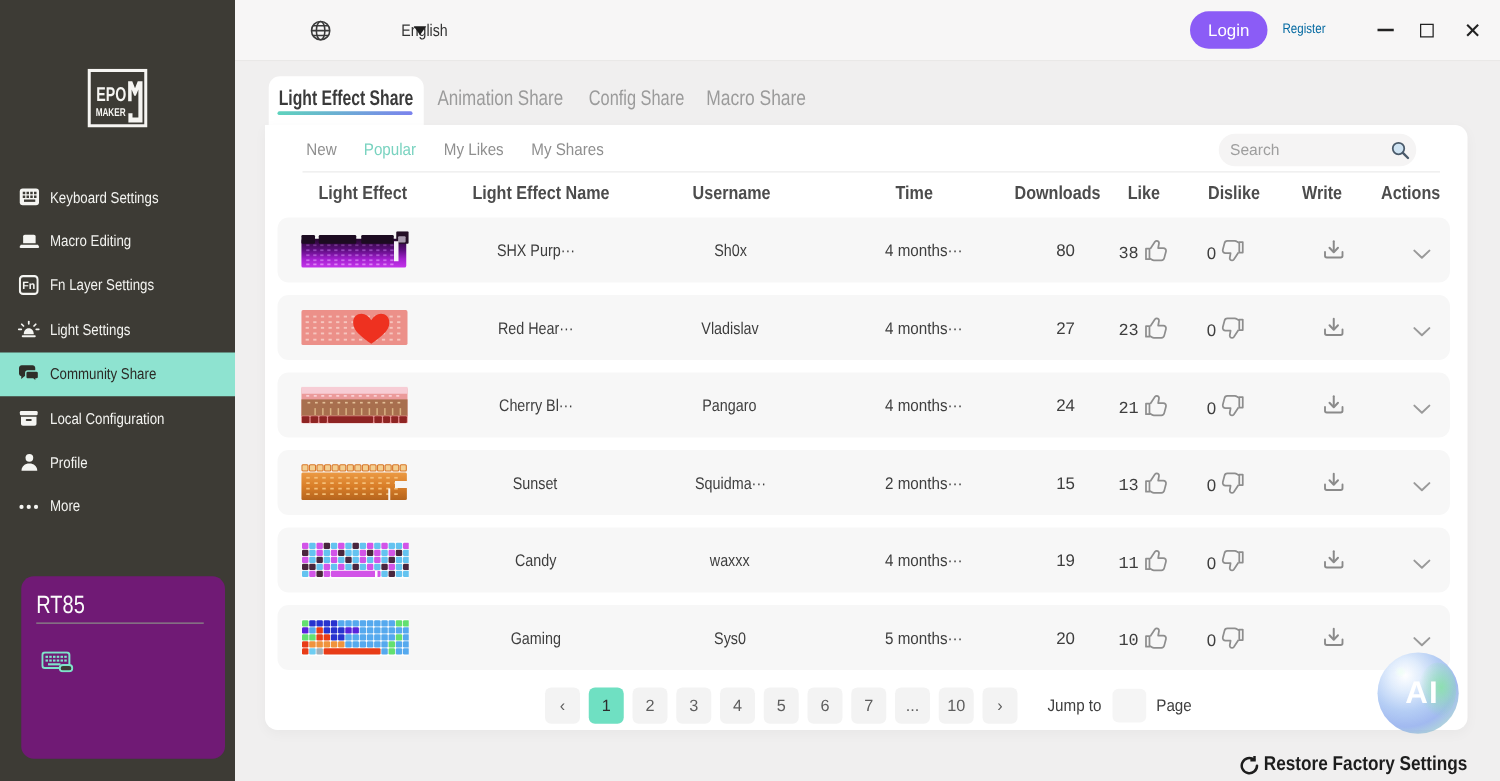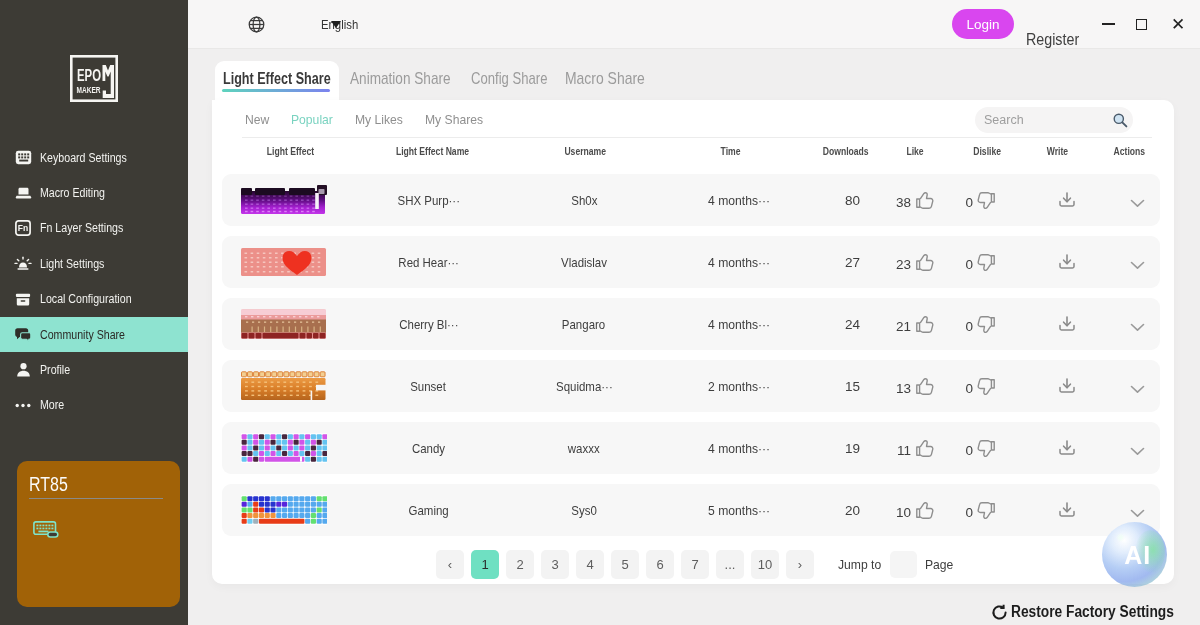--- a/index.html
+++ b/index.html
@@ -7,68 +7,68 @@
 .cx { display:inline-block; transform:scaleX(0.85); transform-origin:left center; white-space:nowrap; }
 .cxc { display:inline-block; transform:scaleX(0.85); transform-origin:center center; white-space:nowrap; }
 
 .sidebar { position:absolute; left:0; top:0; width:188px; height:625px; background:#3d3b35; }
 .logo { position:absolute; left:70px; top:55px; }
 .menu { position:absolute; left:0; top:140px; width:188px; }
 .mitem { height:35.4px; display:flex; align-items:center; padding-left:14px; color:#f3f3f0; font-size:12.5px; }
 .mitem .mic { width:18px; display:flex; justify-content:center; }
 .mitem .mlabel { margin-left:8px; }
 .mitem.active { background:#8ee3d0; color:#2b2a26; font-weight:400; }
-.rtpanel { position:absolute; left:17px; top:461px; width:163px; height:146px; background:#a16207; border-radius:10px; }
+.rtpanel { position:absolute; left:17px; top:461px; width:163px; height:146px; background:#701a75; border-radius:10px; }
 .rtpanel .rtname { position:absolute; left:12px; top:12px; color:#fbfbfb; font-size:20px; }
 .rtpanel .rtline { position:absolute; left:12px; top:36.5px; width:134px; height:1px; background:#8a8a88; }
 .rtpanel .rtkb { position:absolute; left:16px; top:60px; }
 
 .topbar { position:absolute; left:188px; top:0; width:1012px; height:48.5px; background:#f7f6f6; border-bottom:1px solid #e9e8e7; }
 .globe { position:absolute; left:60px; top:16px; }
 .lang { position:absolute; left:89px; top:17px; font-size:13.5px; color:#333;padding-left:44px; }
 .caret { position:absolute; left:143px; top:21px; width:0; height:0; border-left:5.5px solid transparent; border-right:5.5px solid transparent; border-top:7px solid #1e1e1e; }
-.login { position:absolute; left:764px; top:9px; width:62px; height:30px; background:#d946ef; border-radius:15px; color:#fff; font-size:13.5px; display:flex; align-items:center; justify-content:center; }
-.register { position:absolute; left:838px; top:30px; font-size:17px; color:#404040; }
+.login { position:absolute; left:764px; top:9px; width:62px; height:30px; background:#8b5cf6; border-radius:15px; color:#fff; font-size:13.5px; display:flex; align-items:center; justify-content:center; }
+.register { position:absolute; left:838px; top:17px; font-size:11px; color:#0369a1; }
 .wmin { position:absolute; left:914px; top:23px; width:13px; height:1.8px; background:#222; }
 .wmax { position:absolute; left:948px; top:19px; width:10.5px; height:10.5px; border:1.8px solid #222; }
 .wclose { position:absolute; left:983px; top:16px; font-size:17px; color:#222; line-height:17px; font-weight:400; }
 
 .tabstrip { position:absolute; left:188px; top:48px; width:1012px; height:52px; }
 .tabactivebg { position:absolute; left:27px; top:13px; width:124px; height:39px; background:#fff; border-radius:9px 9px 0 0; }
 .tab { position:absolute; top:21px; font-size:17px; color:#9b9b9b; }
 .tab.t1 { left:35px; color:#3a3a3a; font-weight:700; }
 .tabunder { position:absolute; left:34px; top:41px; width:108px; height:3.2px; border-radius:2px; background:linear-gradient(90deg,#5ed3bd,#7b82ee); }
 
 .card { position:absolute; left:212px; top:100px; width:962px; height:484px; background:#fff; border-radius:0 10px 10px 10px; box-shadow:0 3px 10px rgba(0,0,0,0.035); }
 .subtabs { position:absolute; left:0; top:0; width:100%; height:37px; }
 .stab { position:absolute; top:12px; font-size:13.5px; color:#8f8f8f; }
 .st1 { left:33px; } .st2 { left:79px; color:#7ad3c0; } .st3 { left:143px; } .st4 { left:213px; }
 .searchbox { position:absolute; left:763px; top:7px; width:158px; height:26px; background:#f5f4f4; border-radius:13px; }
 .searchbox .ph { position:absolute; left:9px; top:6px; font-size:12.5px; color:#9e9e9e; }
 .searchbox .sic { position:absolute; right:5px; top:5px; }
 .sepline { position:absolute; left:30px; top:37px; width:910px; height:1px; background:#ececec; }
-.thead { position:absolute; left:0; top:46px; width:100%; height:22px; font-size:10px; color:#4c4c4c; font-weight:700; }
+.thead { position:absolute; left:0; top:46px; width:100%; height:22px; font-size:15px; color:#4c4c4c; font-weight:700; }
 .th { position:absolute; top:0; }
 .hc1 { left:8.5px; width:140px; text-align:center; }
 .hc2 { left:151.0px; width:140px; text-align:center; }
 .hc3 { left:303.0px; width:140px; text-align:center; }
 .hc4 { left:449px; width:140px; text-align:center; }
 .hc5 { left:564.0px; width:140px; text-align:center; }
 .hc6 { left:633.5px; width:140px; text-align:center; }
 .hc7 { left:705.5px; width:140px; text-align:center; }
 .hc8 { left:775.5px; width:140px; text-align:center; }
 .hc9 { left:847.0px; width:140px; text-align:center; }
 
 .row { position:absolute; left:10px; width:938px; height:52px; background:#f7f7f7; border-radius:9px; font-size:13.5px; color:#3e3e3e; }
 .row .thumb { position:absolute; left:19px; top:11px; width:86px; height:30px; }
 .row .cname { position:absolute; left:120px; top:19px; width:173px; text-align:center; }
 .row .cuser { position:absolute; left:298px; top:19px; width:128px; text-align:center; }
 .row .ctime { position:absolute; left:486px; top:19px; }
 .row .cdl { position:absolute; left:578px; top:19px; width:60px; text-align:right; }
-.row .clike { position:absolute; left:648px; top:17px; width:64px; display:flex; justify-content:flex-end; align-items:center; gap:4px; }
+.row .clike { position:absolute; left:648px; top:17px; width:64px; display:flex; justify-content:flex-end; align-items:center; gap:4px;font-family:Liberation Mono, monospace; }
 .row .cdis { position:absolute; left:722px; top:17px; width:52px; display:flex; justify-content:flex-end; align-items:center; gap:4px; }
 .row .cwrite { position:absolute; left:836px; top:17px; }
 .row .cact { position:absolute; left:908px; top:22px; }
 
 .pagbar { position:absolute; left:0; top:450px; width:100%; height:29px; }
 .pbtn { position:absolute; top:0; width:28px; height:29px; background:#f3f3f3; border-radius:5px; font-size:13px; color:#5e5e5e; display:flex; align-items:center; justify-content:center; }
 .pbtn.active { background:#6fe0c2; color:#2c2c2c; }
 .jumpto { position:absolute; top:7px; font-size:13.5px; color:#3e3e3e; left:626px; }
 .jumpbox { position:absolute; left:678px; top:1px; width:27px; height:27px; background:#f5f5f5; border-radius:5px; }
 .pagetxt { position:absolute; left:713px; top:7px; font-size:13.5px; color:#3e3e3e; }
@@ -788,38 +788,38 @@
               <path d="M14.6 3.4 L13.2 4.8"></path>
 <path d="M1 7.4 L3 7.4"></path>
               <path d="M15 7.4 L17 7.4"></path>
             </g>
 <path d="M5 11.4 C5 8.6 6.6 6.6 9 6.6 C11.4 6.6 13 8.6 13 11.4 Z" fill="#f5f5f2"></path>
 <rect x="3.4" y="12.2" width="11.2" height="1.6" rx="0.8" fill="#f5f5f2"></rect>
           </svg>
         </span>
         <span class="mlabel cx">Light Settings</span>
       </div>
+      <div class="mitem active">
+        <span class="mic">
+          <svg width="18" height="16" viewBox="0 0 18 16" fill="none">
+<path d="M1.2 3.4 C1.2 2.2 2.2 1.2 3.4 1.2 H12 C13.2 1.2 14.2 2.2 14.2 3.4 V7.8 C14.2 9 13.2 10 12 10 H5.6 L3 12.2 V10 H3.4 C2.2 10 1.2 9 1.2 7.8 Z" fill="#2f2e29"></path>
+<path d="M6.6 7.4 C6.6 6.5 7.3 5.8 8.2 5.8 H15.2 C16.1 5.8 16.8 6.5 16.8 7.4 V10.6 C16.8 11.5 16.1 12.2 15.2 12.2 H14.8 V14.2 L12.4 12.2 H8.2 C7.3 12.2 6.6 11.5 6.6 10.6 Z" fill="#2f2e29" stroke="#8ee3d0" stroke-width="1.1"></path>
+          </svg>
+        </span>
+        <span class="mlabel cx">Community Share</span>
+      </div>
       <div class="mitem">
         <span class="mic">
           <svg width="16" height="15" viewBox="0 0 16 15" fill="none">
 <rect x="0.9" y="1.7" width="14.2" height="3.4" rx="1" fill="#f5f5f2"></rect>
 <path d="M1.8 6.3 H14.2 V12 C14.2 12.9 13.5 13.6 12.6 13.6 H3.4 C2.5 13.6 1.8 12.9 1.8 12 Z" fill="#f5f5f2"></path>
 <rect x="5.6" y="8.2" width="4.8" height="1.5" rx="0.7" fill="#3d3b35"></rect>
           </svg>
         </span>
         <span class="mlabel cx">Local Configuration</span>
-      </div>
-      <div class="mitem active">
-        <span class="mic">
-          <svg width="18" height="16" viewBox="0 0 18 16" fill="none">
-<path d="M1.2 3.4 C1.2 2.2 2.2 1.2 3.4 1.2 H12 C13.2 1.2 14.2 2.2 14.2 3.4 V7.8 C14.2 9 13.2 10 12 10 H5.6 L3 12.2 V10 H3.4 C2.2 10 1.2 9 1.2 7.8 Z" fill="#2f2e29"></path>
-<path d="M6.6 7.4 C6.6 6.5 7.3 5.8 8.2 5.8 H15.2 C16.1 5.8 16.8 6.5 16.8 7.4 V10.6 C16.8 11.5 16.1 12.2 15.2 12.2 H14.8 V14.2 L12.4 12.2 H8.2 C7.3 12.2 6.6 11.5 6.6 10.6 Z" fill="#2f2e29" stroke="#8ee3d0" stroke-width="1.1"></path>
-          </svg>
-        </span>
-        <span class="mlabel cx">Community Share</span>
       </div>
       <div class="mitem">
         <span class="mic">
           <svg width="15" height="16" viewBox="0 0 15 16" fill="none">
 <circle cx="7.5" cy="4.2" r="3.1" fill="#f5f5f2"></circle>
 <path d="M1.2 14.6 C1.2 10.9 4 8.8 7.5 8.8 C11 8.8 13.8 10.9 13.8 14.6 Z" fill="#f5f5f2"></path>
           </svg>
         </span>
         <span class="mlabel cx">Profile</span>
       </div>

